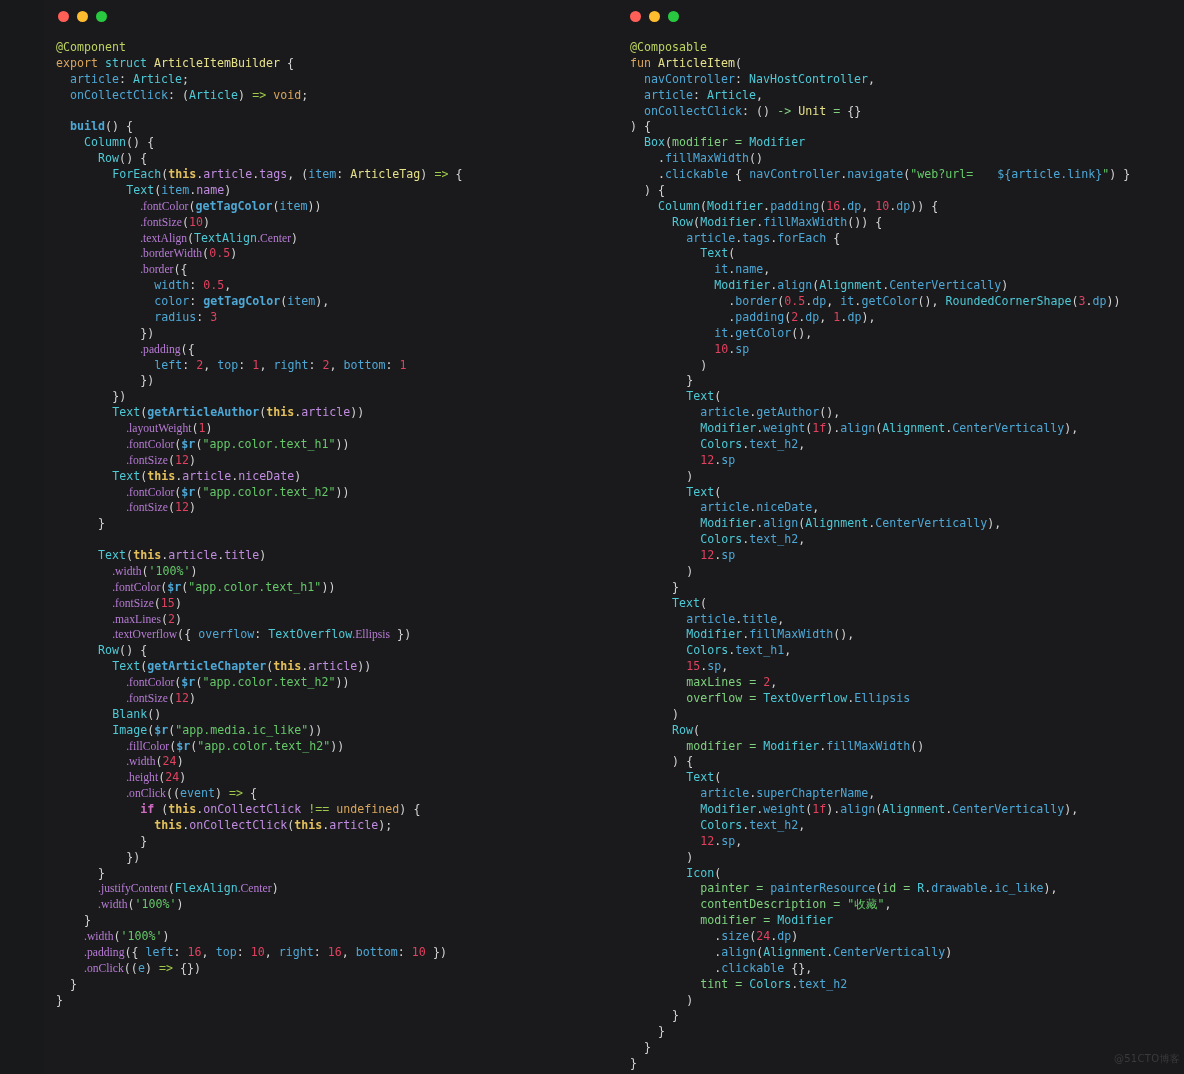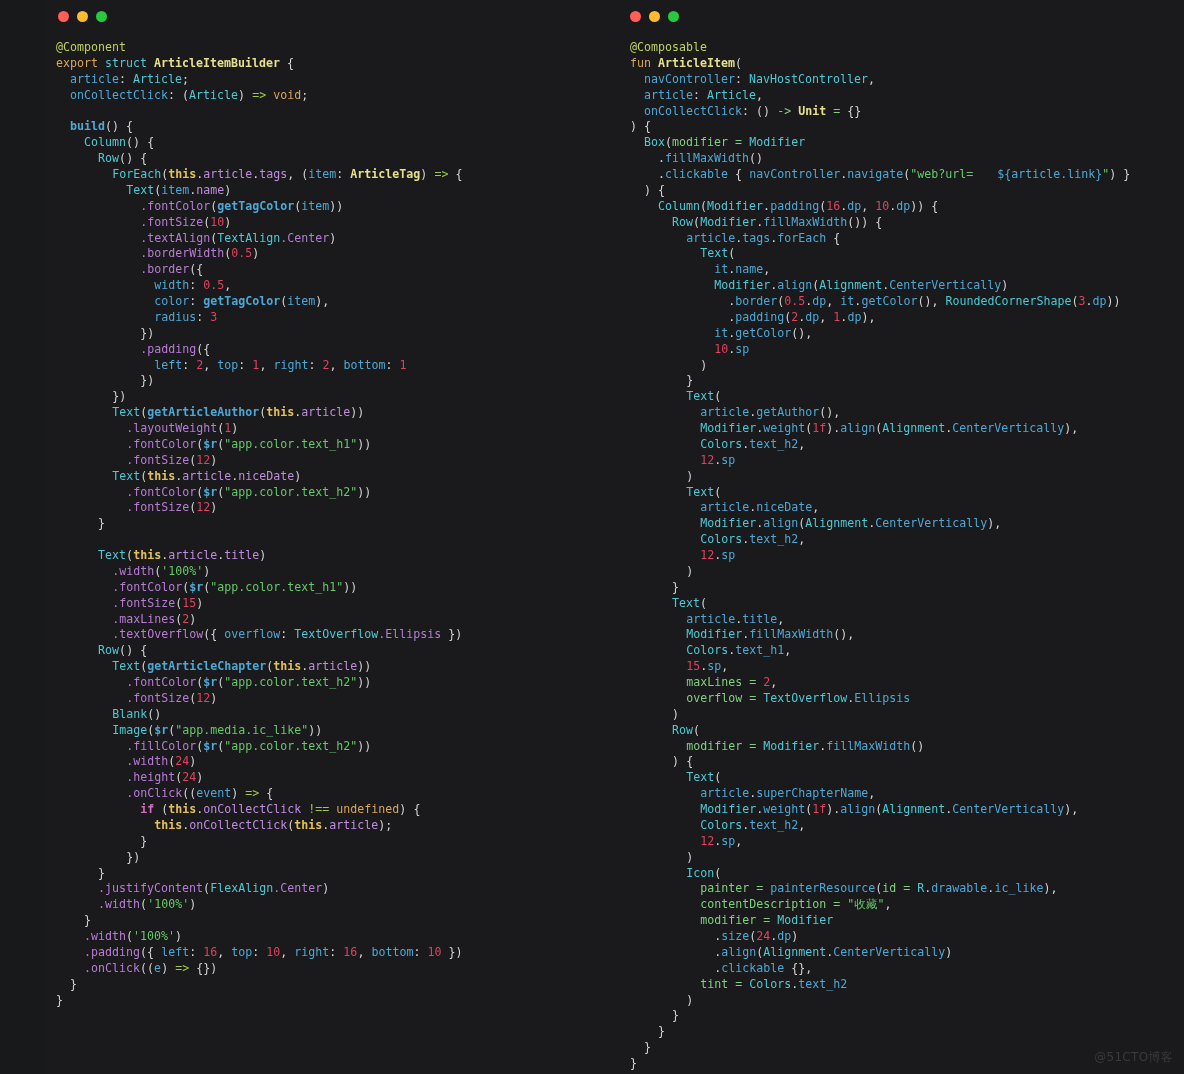--- a/index.html
+++ b/index.html
@@ -30,37 +30,37 @@
     white-space:pre;
     letter-spacing:0.02px;
     color:#d6d6d6;
   }
   .panel-right .code{left:14px;}
   .ln{height:15.88px;}
   
   .t-dec{color:#bcd35f;}      
   .t-kw{color:#d9a55c;}       
   .t-kw2{color:#4ec9d6;}      
-  .t-type{color:#e5e08a;font-weight:bold;}     
+  .t-type{color:#e5e08a;}     
   .t-prop{color:#4ea8d6;}     
   .t-class{color:#4ec9d6;}    
   .t-fn{color:#4ea8d6;font-weight:bold;}       
-  .t-method{color:#b87cd6;}   
+  .t-method{color:#b87cd6;font-family:Liberation Serif, serif;}   
   .t-num{color:#e0425f;}      
   .t-str{color:#66c96a;}      
   .t-this{color:#e3c05c;font-weight:bold;}     
   .t-arrow{color:#9fc94a;}    
   .t-punc{color:#d6d6d6;}     
   .t-named{color:#7fd17f;}    
   .t-pink{color:#d06cc0;font-weight:bold;}       
   .t-id{color:#4ea8d6;}       
   .t-tmpl{color:#4ea8d6;margin-left:24px;}     
   .watermark{
-    position:absolute;right:11px;bottom:8px;
-    color:#3a3a3d;font-size:12px;
+    position:absolute;right:4px;bottom:8px;
+    color:#3a3a3d;font-size:10px;
     font-family:"DejaVu Sans","Liberation Sans",sans-serif;
     letter-spacing:0.3px;
   }
   .topnick{
     position:absolute;left:585px;top:0px;
     color:#4d4d50;font-size:8px;line-height:8px;
     font-family:"DejaVu Sans","Liberation Sans",sans-serif;
   }
 </style>
 </head>

